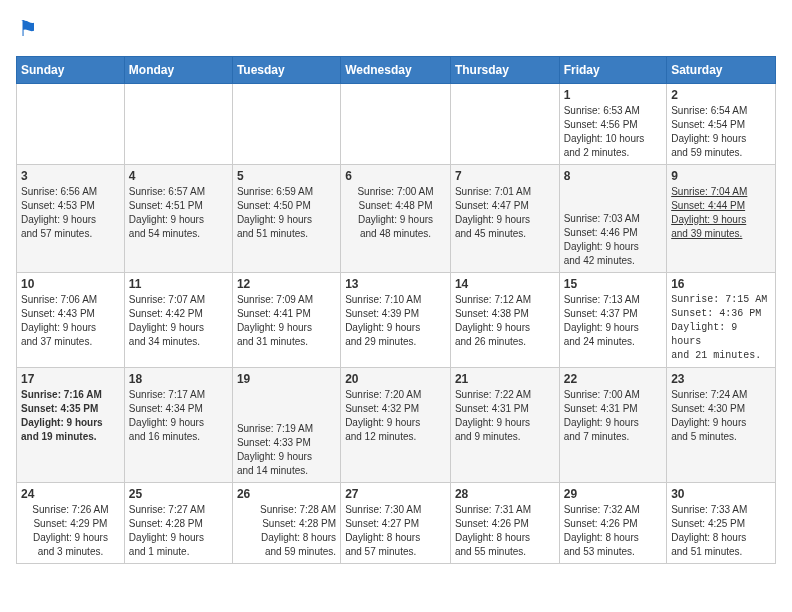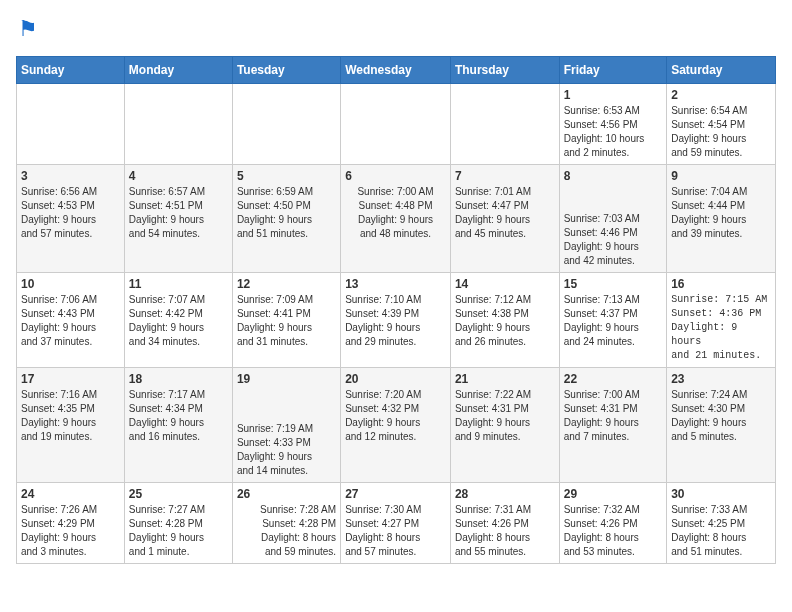--- a/index.html
+++ b/index.html
@@ -181,21 +181,21 @@
         </td>
         <td>
           <span class="day-number">8</span>
           <div class="day-info" style="white-space: pre-line; margin-top: 29px;">Sunrise: 7:03 AM
 Sunset: 4:46 PM
 Daylight: 9 hours
 and 42 minutes.</div>
         </td>
         <td>
           <span class="day-number">9</span>
-          <div class="day-info" style="white-space: pre-line;">Sunrise: 7:04 AM
+          <div class="day-info" style="white-space: pre-line; text-decoration: underline;">Sunrise: 7:04 AM
 Sunset: 4:44 PM
 Daylight: 9 hours
 and 39 minutes.</div>
         </td>
       </tr>
       <tr>
         <td>
           <span class="day-number">10</span>
           <div class="day-info" style="white-space: pre-line;">Sunrise: 7:06 AM
 Sunset: 4:43 PM
@@ -241,21 +241,21 @@
           <span class="day-number">16</span>
           <div class="day-info" style="white-space: pre-line; font-family: Liberation Mono, monospace;">Sunrise: 7:15 AM
 Sunset: 4:36 PM
 Daylight: 9 hours
 and 21 minutes.</div>
         </td>
       </tr>
       <tr>
         <td>
           <span class="day-number">17</span>
-          <div class="day-info" style="white-space: pre-line;">Sunrise: 7:16 AM
+          <div class="day-info" style="white-space: pre-line; font-weight: bold;">Sunrise: 7:16 AM
 Sunset: 4:35 PM
 Daylight: 9 hours
 and 19 minutes.</div>
         </td>
         <td>
           <span class="day-number">18</span>
           <div class="day-info" style="white-space: pre-line;">Sunrise: 7:17 AM
 Sunset: 4:34 PM
 Daylight: 9 hours
 and 16 minutes.</div>
@@ -292,21 +292,21 @@
           <span class="day-number">23</span>
           <div class="day-info" style="white-space: pre-line;">Sunrise: 7:24 AM
 Sunset: 4:30 PM
 Daylight: 9 hours
 and 5 minutes.</div>
         </td>
       </tr>
       <tr>
         <td>
           <span class="day-number">24</span>
-          <div class="day-info" style="white-space: pre-line;">Sunrise: 7:26 AM
+          <div class="day-info" style="white-space: pre-line; text-align: center;">Sunrise: 7:26 AM
 Sunset: 4:29 PM
 Daylight: 9 hours
 and 3 minutes.</div>
         </td>
         <td>
           <span class="day-number">25</span>
           <div class="day-info" style="white-space: pre-line;">Sunrise: 7:27 AM
 Sunset: 4:28 PM
 Daylight: 9 hours
 and 1 minute.</div>

